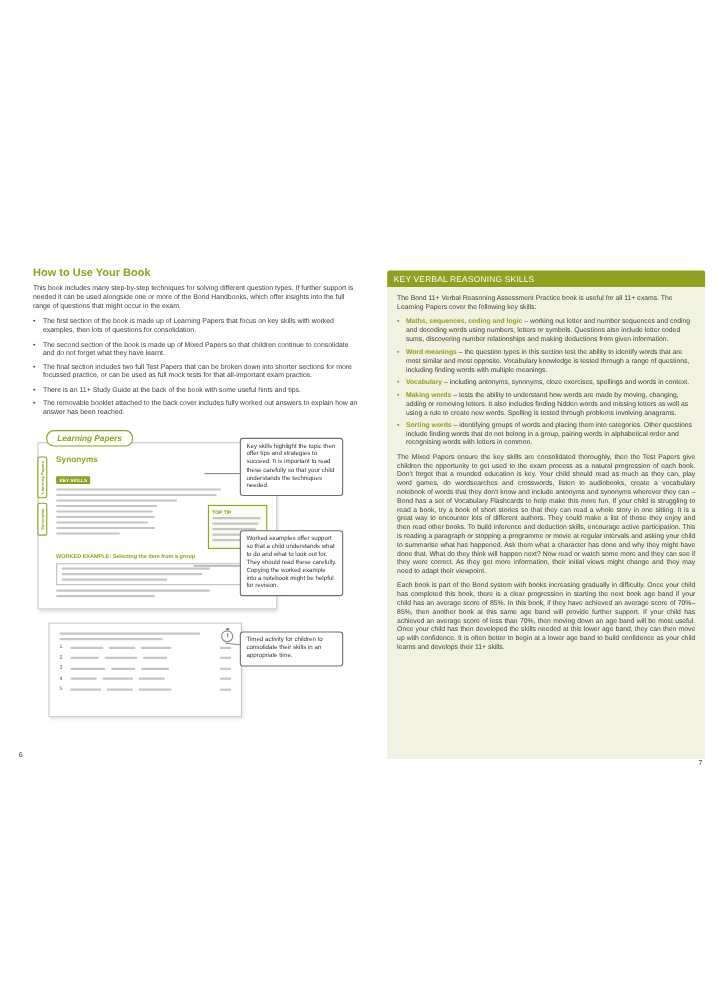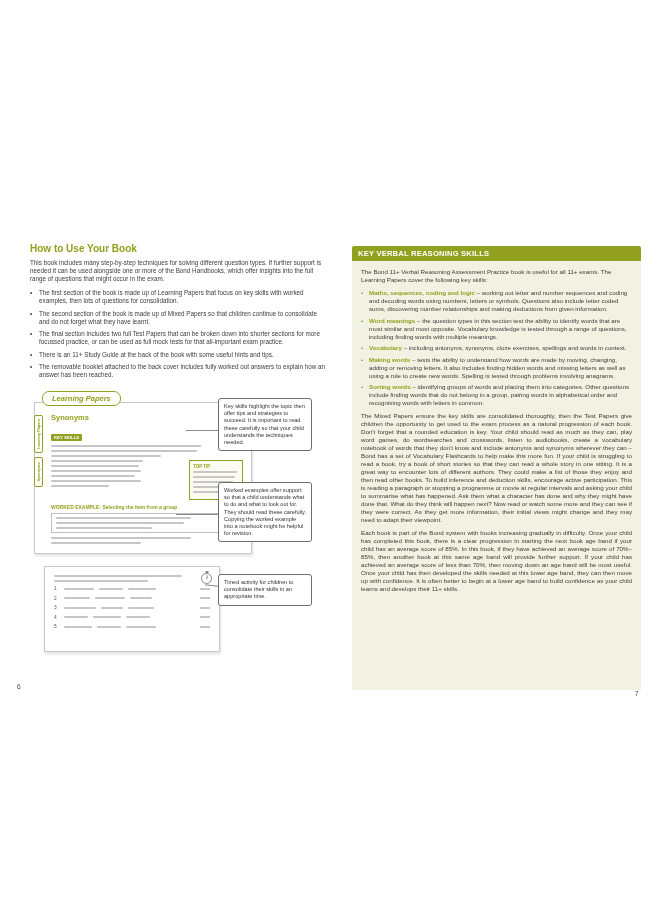--- a/index.html
+++ b/index.html
@@ -62,21 +62,21 @@
   .leader{position:absolute;height:1px;background:#8a8a8a;z-index:1;}
   .l1{top:430px;left:186px;width:32px;}
   .l2{top:514px;left:176px;width:42px;}
   .l3{top:585px;left:205px;width:13px;transform:rotate(6deg);}
 
   .pg6{position:absolute;left:17px;top:683px;font-size:6.5px;color:#444;}
   .pg7{position:absolute;left:635px;top:690px;font-size:6.5px;color:#444;}
 
   
   #right-page{position:absolute;left:352px;top:246px;width:289px;}
-  .rp-header{background:var(--accent);color:#fff;font-weight:bold;font-size:7.6px;
+  .rp-header{background:var(--accent);color:#fff;font-weight:normal;font-size:7.6px;
     padding:3px 6px;border-radius:2px 2px 0 0;letter-spacing:0.2px;}
   .rp-panel{background:var(--panel);padding:7px 9px 9px;height:429px;overflow:hidden;}
   .rp-intro{font-size:6.2px;line-height:8px;margin-bottom:5px;}
   .skill{display:flex;font-size:6.2px;line-height:8px;margin-bottom:3.5px;}
   .skill .dot{flex:0 0 8px;width:8px;color:var(--accent);font-weight:bold;}
   .skill .term{font-weight:bold;color:var(--accent);}
   .rp-para{font-size:6.2px;line-height:8px;margin-top:5px;text-align:justify;}
 </style>
 </head>
 <body>

